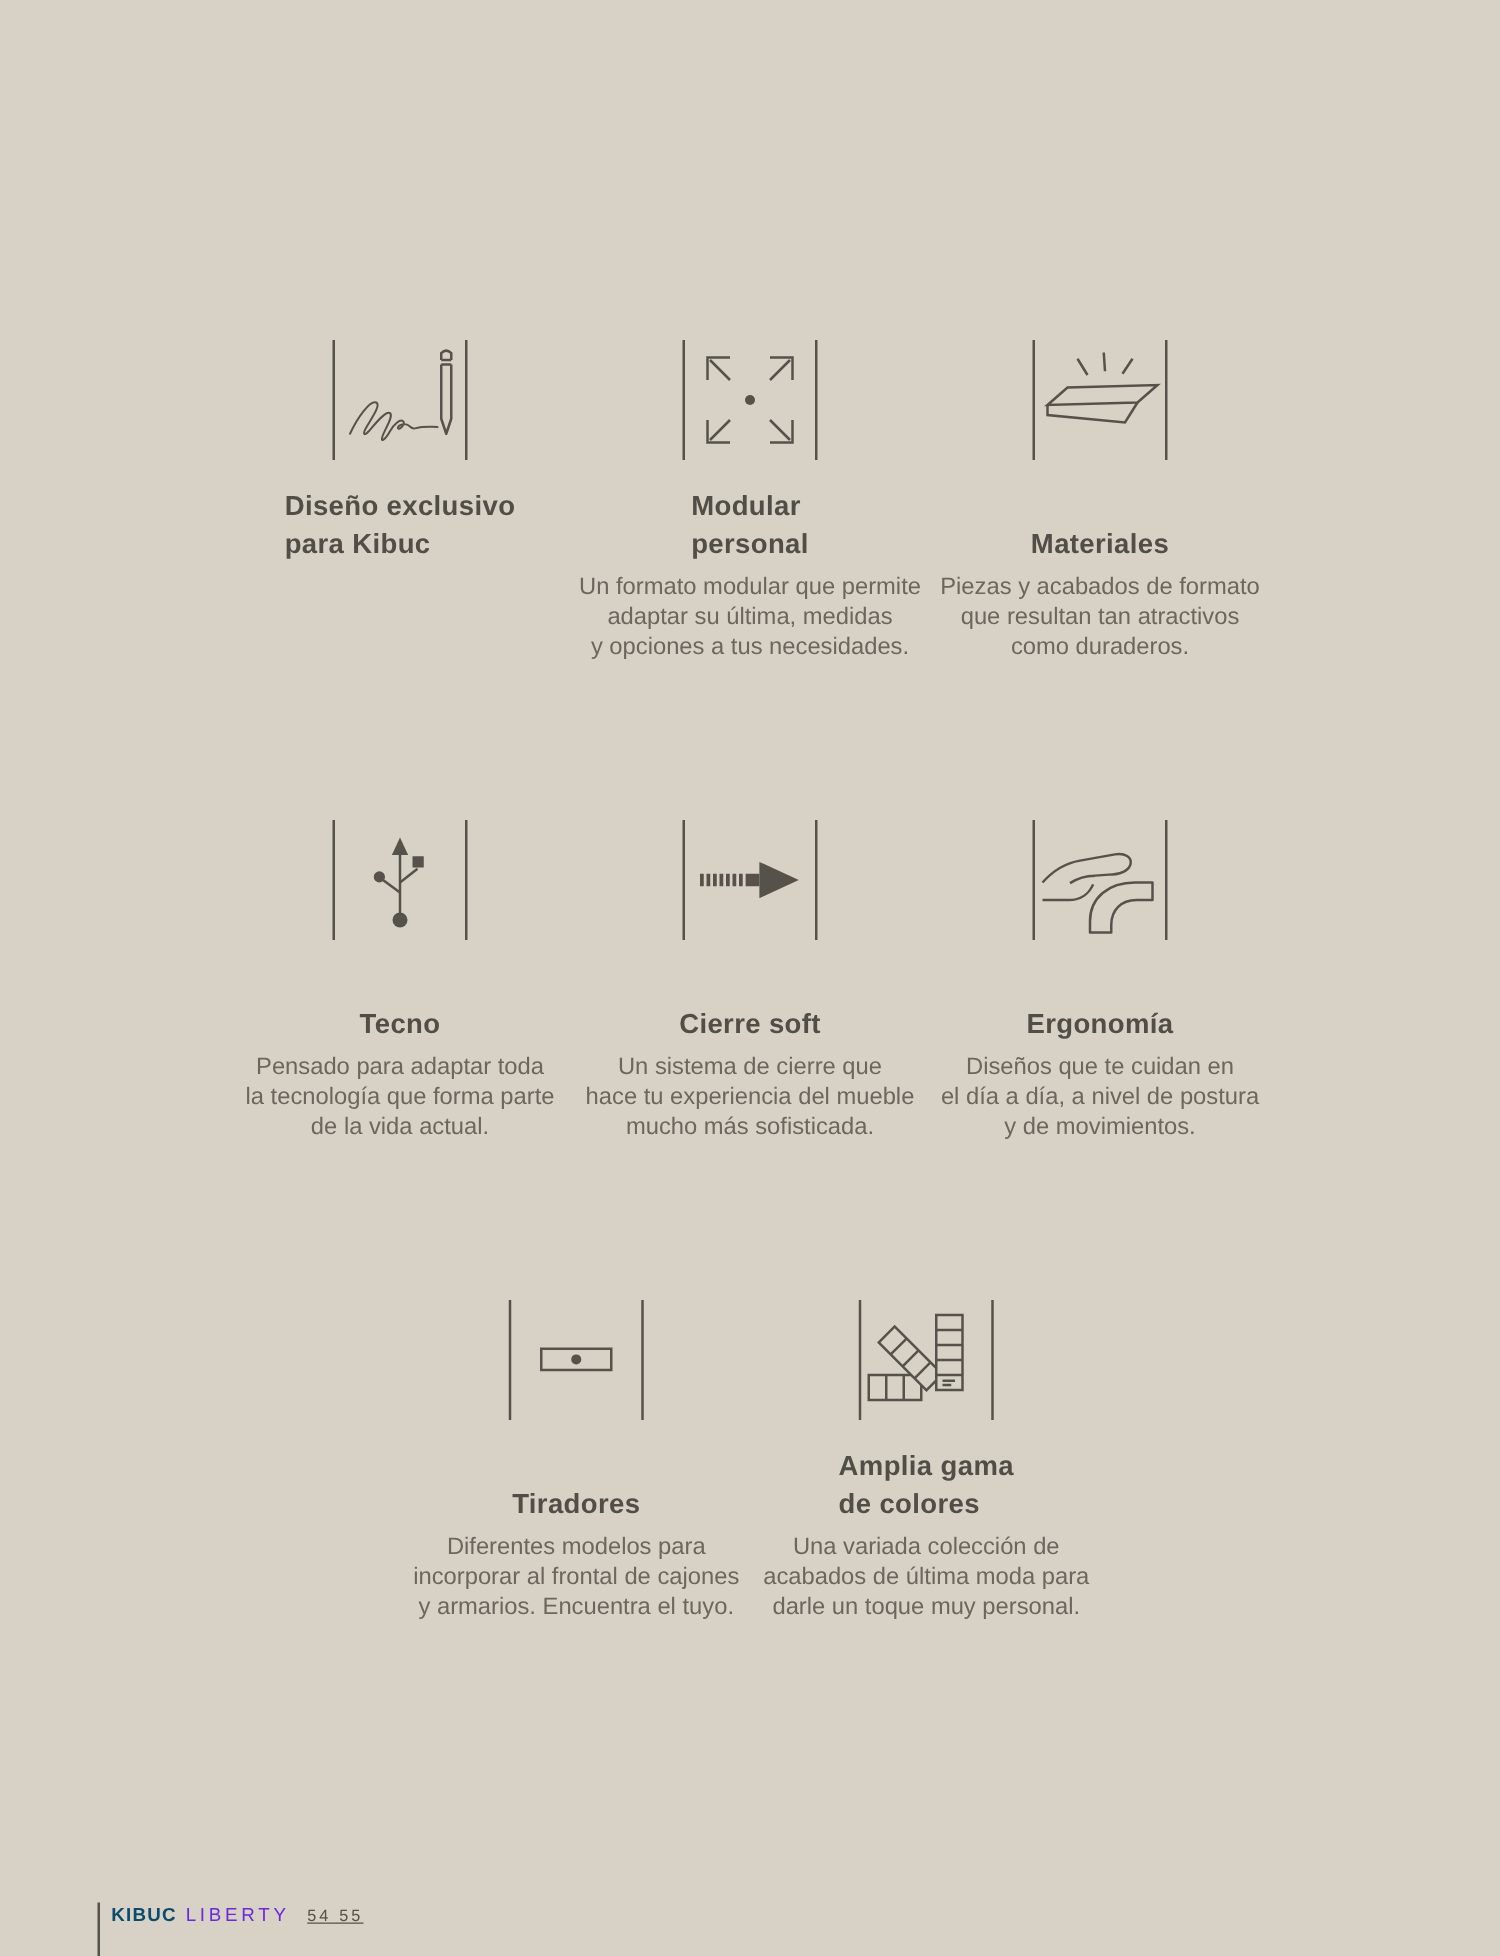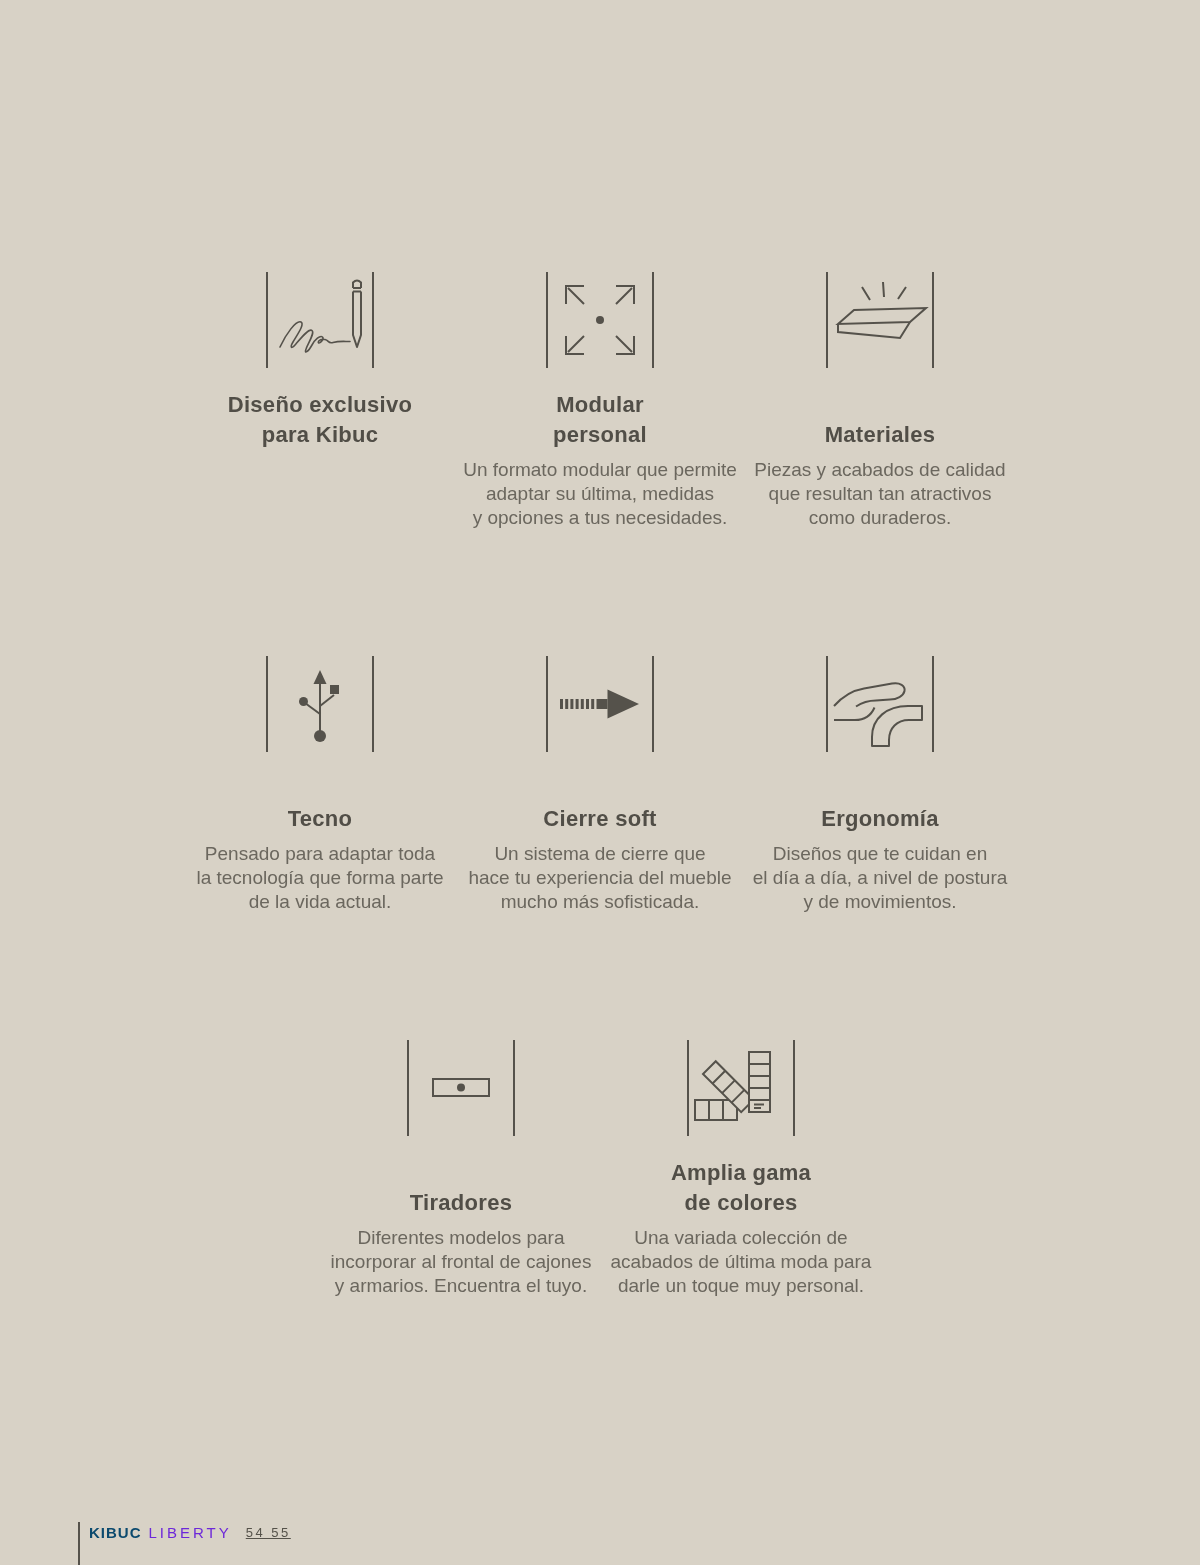--- a/index.html
+++ b/index.html
@@ -19,21 +19,21 @@
   .icon-wrap{position:relative; width:108px; height:96px; flex:none;}
   .bar{position:absolute; top:0; width:2px; height:96px; background:#55524b;}
   .bar-l{left:0;} .bar-r{right:0;}
   .icon-wrap svg{position:absolute; left:50%; top:0; transform:translateX(-50%);}
   .ink{stroke:#55524b; fill:none; stroke-width:2;}
   .ink-fill{fill:#55524b; stroke:none;}
   .bgf{fill:#d8d2c6;}
   .sig{stroke-width:1.6; stroke-linecap:round;}
   .f-title{
     margin-top:22px; height:60px;
-    display:flex; flex-direction:column; justify-content:flex-end; align-items:center;
+    display:flex; flex-direction:column; justify-content:flex-end; align-items:flex-start;
     font-size:22px; line-height:30px; font-weight:bold; letter-spacing:0.3px;
     color:#514e47; white-space:nowrap; text-align:center;
   }
   .f-body{
     margin-top:8px; font-size:19px; line-height:24px;
     color:#6b675e; text-align:center; white-space:nowrap;
   }
   .footer{
     position:absolute; left:78px; top:1522px; bottom:0;
     border-left:2px solid #55524b; padding-left:9px; padding-top:2px;
@@ -98,21 +98,21 @@
           <path class="ink" d="M10,52 L26,38 L98,36 L82,50 Z"></path>
           <path class="ink" d="M10,52 L10,60 L72,66 L82,50"></path>
         </svg>
         <span class="bar bar-r"></span>
       </div>
       <div class="f-title">
         <div></div>
         <div>Materiales</div>
       </div>
       <div class="f-body">
-        <div>Piezas y acabados de calidad</div>
+        <div>Piezas y acabados de formato</div>
         <div>que resultan tan atractivos</div>
         <div>como duraderos.</div>
       </div>
     </div>
 
   </div>
 
   <div class="row" id="row2">
 
     <div class="cell">

